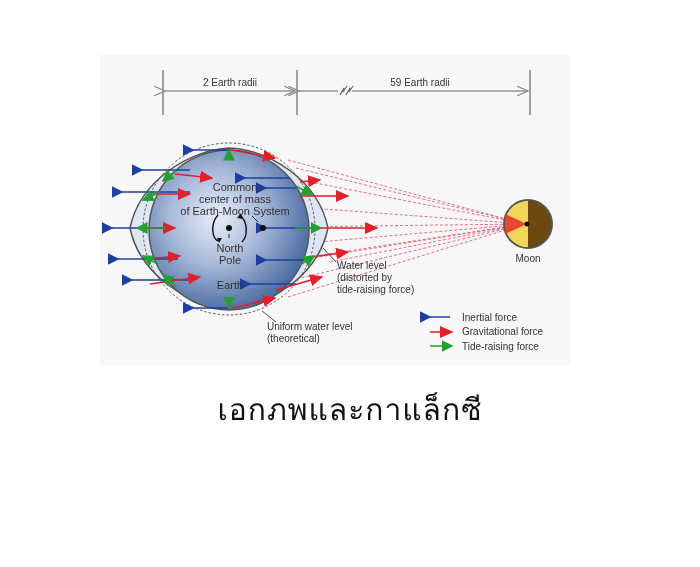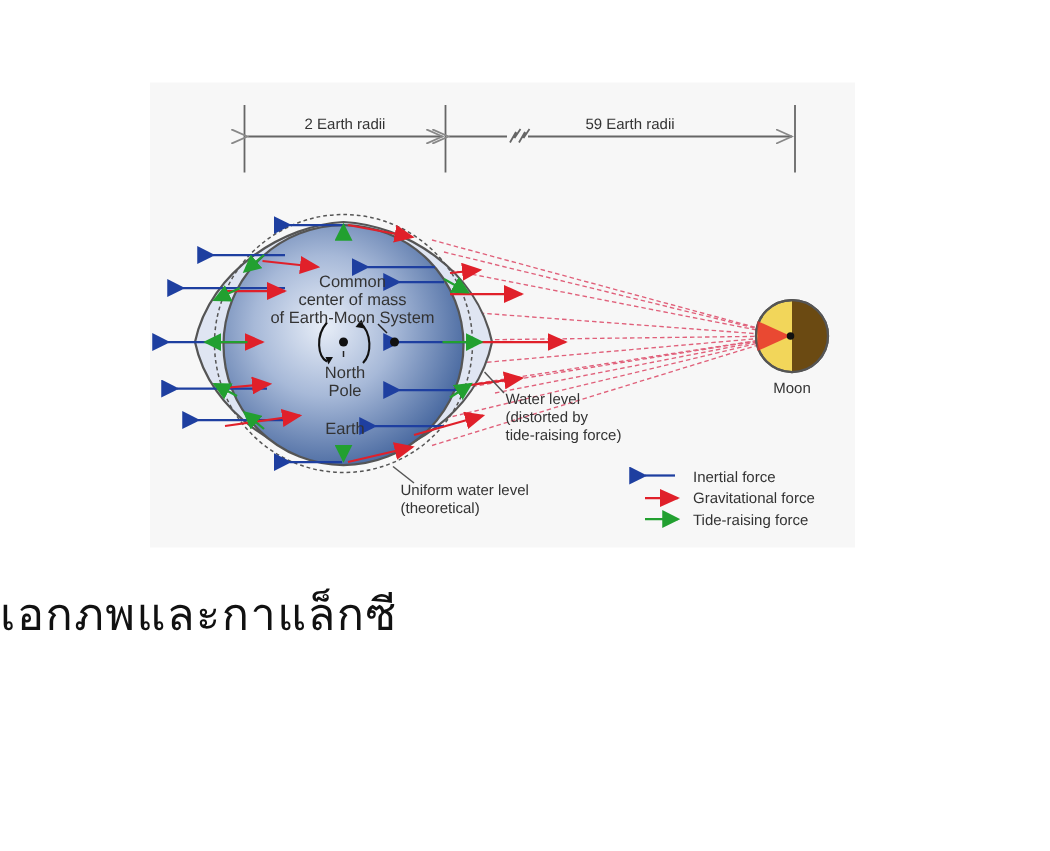--- a/index.html
+++ b/index.html
@@ -1,19 +1,19 @@
 <!DOCTYPE html>
 <html><head>
   <meta charset="utf-8">
   <style>
     html, body { margin:0; padding:0; background:#ffffff; }
     body { width:700px; height:567px; position:relative; overflow:hidden; font-family:"Liberation Sans", sans-serif; }
     #diagram { position:absolute; left:0; top:0; width:700px; height:380px; }
     .lbl { font-family:"Liberation Sans", sans-serif; fill:#333; }
-    #caption { position:absolute; left:0; width:700px; top:386px; font-family:"DejaVu Serif", "Liberation Serif", serif; font-size:30px; color:#111; letter-spacing:1px; }
+    #caption { position:absolute; left:0; width:700px; top:386px; text-align:center; font-family:"DejaVu Serif", "Liberation Serif", serif; font-size:30px; color:#111; letter-spacing:1px; }
   </style>
 </head>
 <body>
 
 <svg id="diagram" viewBox="0 0 700 380" xmlns="http://www.w3.org/2000/svg">
   <defs>
     <radialGradient id="earthGrad" cx="0.42" cy="0.42" r="0.65">
       <stop offset="0" stop-color="#e8eef8"></stop>
       <stop offset="0.45" stop-color="#a7b9d8"></stop>
       <stop offset="1" stop-color="#3d5f99"></stop>

